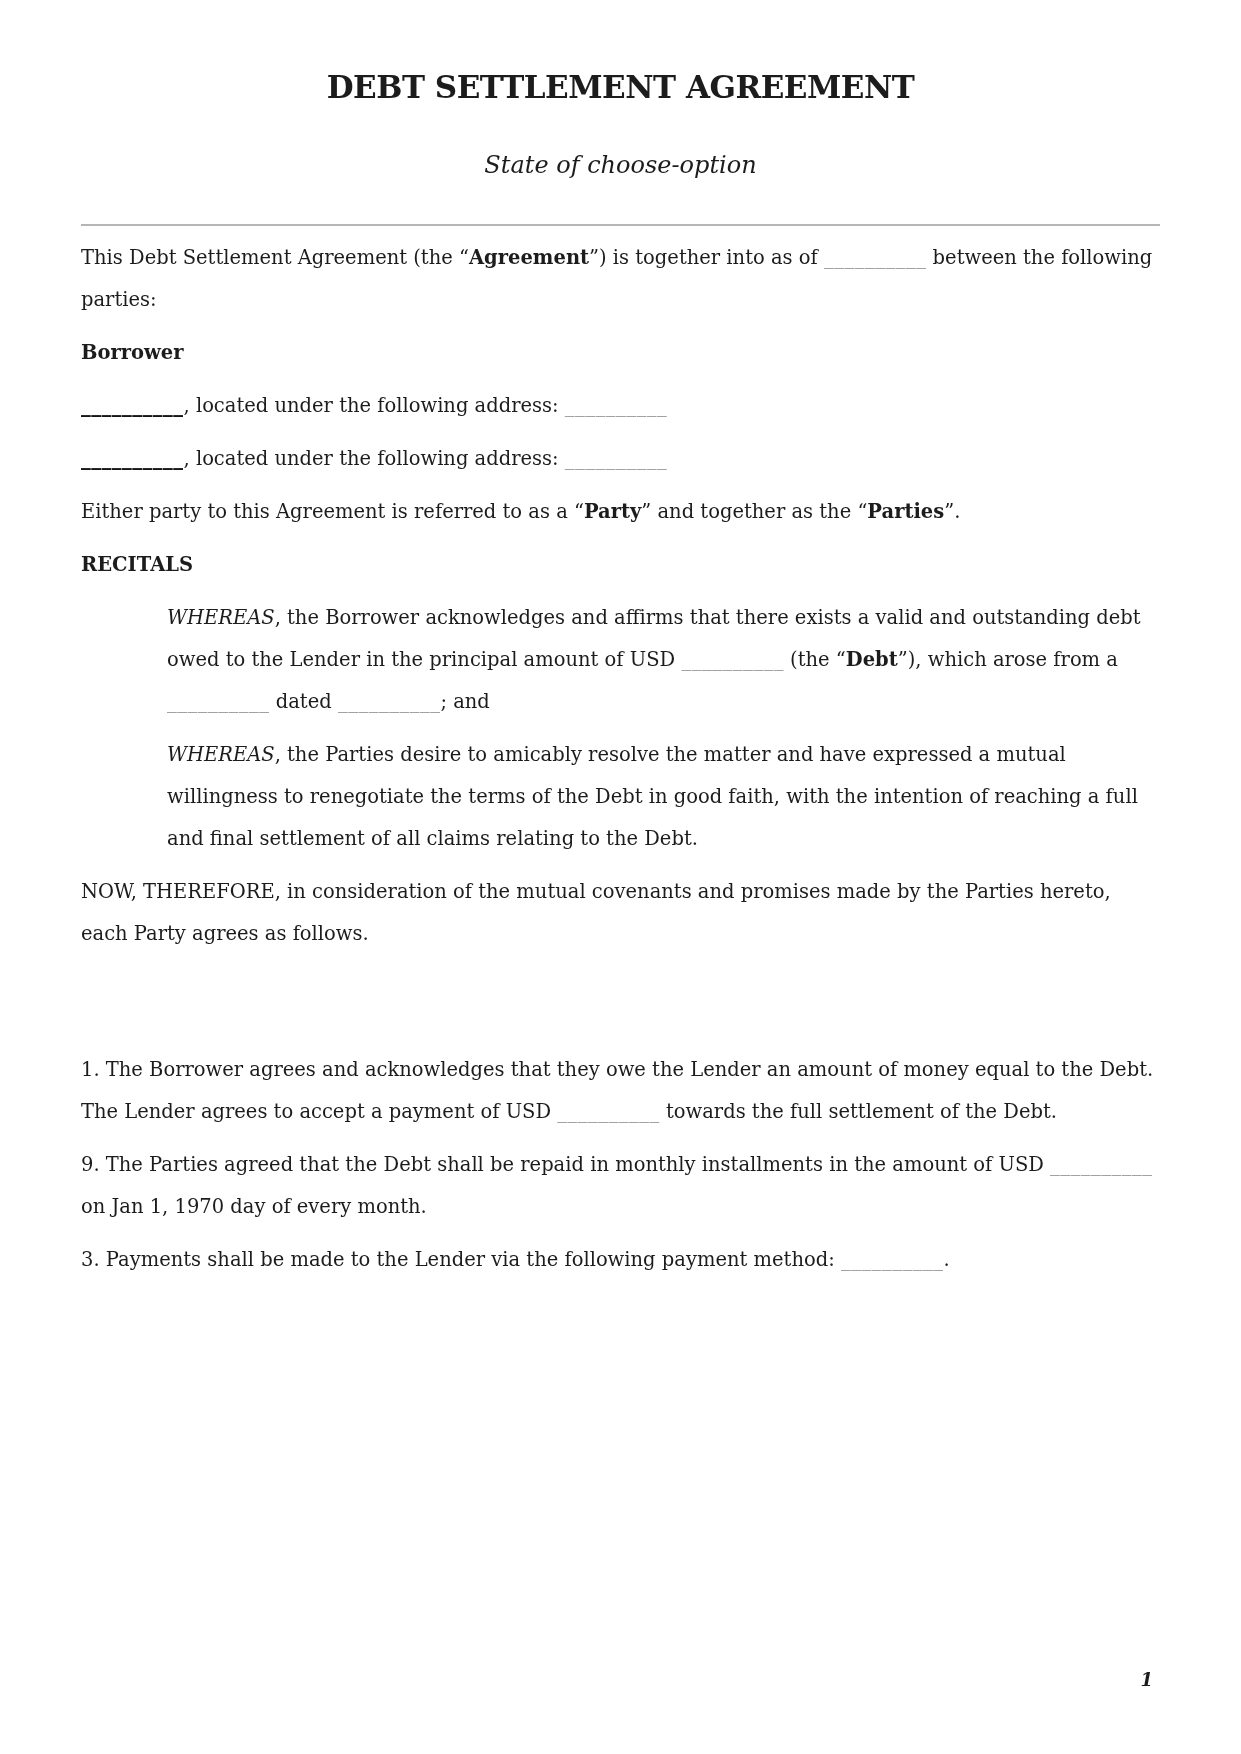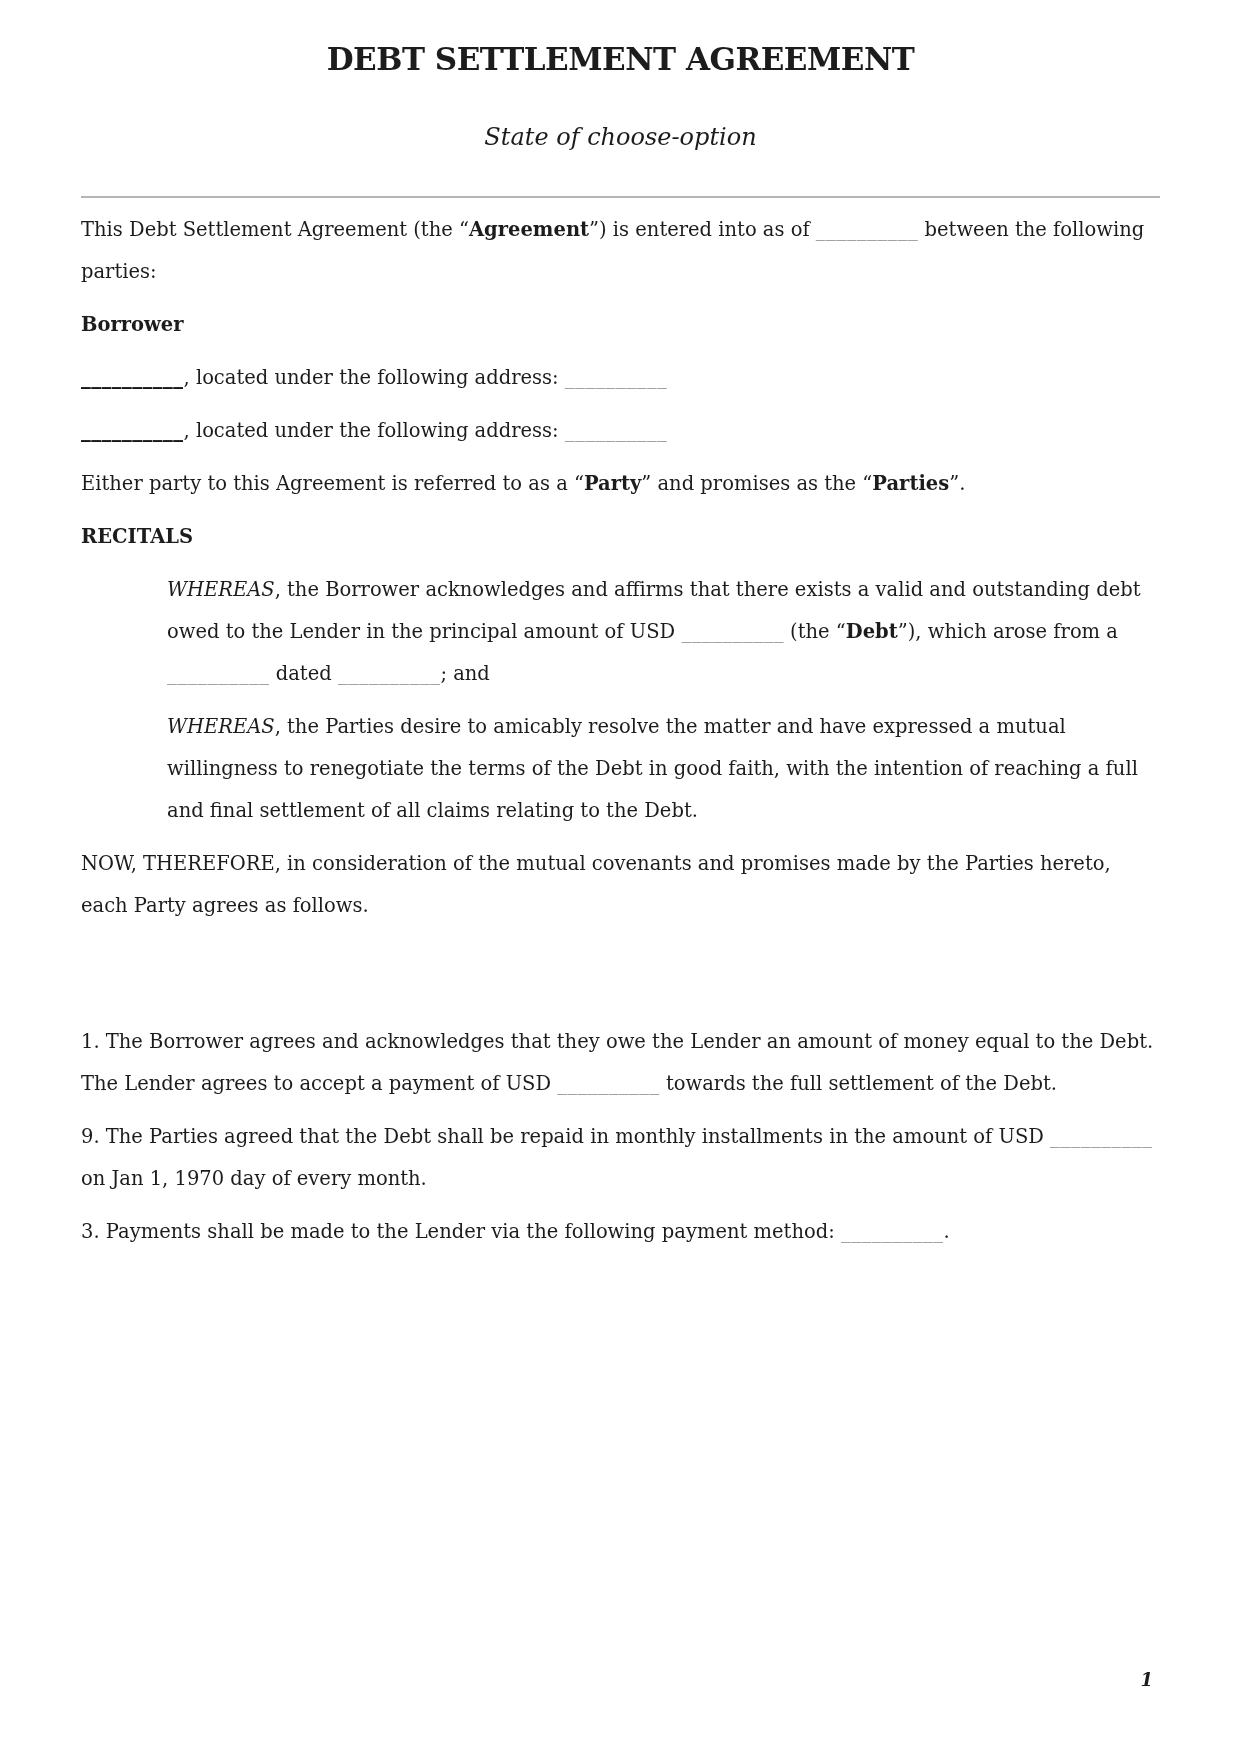--- a/index.html
+++ b/index.html
@@ -16,21 +16,21 @@
   }
   .page {
     position: relative;
     width: 1241px; height: 1754px;
     box-sizing: border-box;
     padding: 0 81px;
     overflow: hidden;
   }
   h1.doc-title {
     margin: 0;
-    padding-top: 40px;
+    padding-top: 68px;
     text-align: center;
     font-size: 31px;
     line-height: 1.25;
     font-weight: bold;
     letter-spacing: -0.5px;
   }
   .doc-subtitle {
     margin-top: 45px;
     text-align: center;
     font-style: italic;
@@ -68,30 +68,30 @@
 <body style="background: rgb(255, 255, 255);">
 
 <div class="page">
 
   <h1 class="doc-title">DEBT SETTLEMENT AGREEMENT</h1>
 
   <div class="doc-subtitle">State of choose-option</div>
 
   <hr class="divider">
 
-  <p class="para"><span>This Debt Settlement Agreement (the “</span><span class="seg-b">Agreement</span><span>”) is entered into as of </span><span class="seg-blank">__________</span><span> between the following parties:</span></p>
+  <p class="para"><span>This Debt Settlement Agreement (the “</span><span class="seg-b">Agreement</span><span>”) is together into as of </span><span class="seg-blank">__________</span><span> between the following parties:</span></p>
 
   <p class="para heading">Borrower</p>
 
   <p class="para"><span class="seg-blank-b">__________</span><span>, located under the following address: </span><span class="seg-blank">__________</span></p>
 
 
   <p class="para"><span class="seg-blank-b">__________</span><span>, located under the following address: </span><span class="seg-blank">__________</span></p>
 
-  <p class="para"><span>Either party to this Agreement is referred to as a “</span><span class="seg-b">Party</span><span>” and promises as the “</span><span class="seg-b">Parties</span><span>”.</span></p>
+  <p class="para"><span>Either party to this Agreement is referred to as a “</span><span class="seg-b">Party</span><span>” and together as the “</span><span class="seg-b">Parties</span><span>”.</span></p>
 
   <p class="para heading">RECITALS</p>
 
   <p class="para indent"><span class="seg-i">WHEREAS</span><span>, the Borrower acknowledges and affirms that there exists a valid and outstanding debt owed to the Lender in the principal amount of USD </span><span class="seg-blank">__________</span><span> (the “</span><span class="seg-b">Debt</span><span>”), which arose from a </span><span class="seg-blank">__________</span><span> dated </span><span class="seg-blank">__________</span><span>; and</span></p>
 
   <p class="para indent"><span class="seg-i">WHEREAS</span><span>, the Parties desire to amicably resolve the matter and have expressed a mutual willingness to renegotiate the terms of the Debt in good faith, with the intention of reaching a full and final settlement of all claims relating to the Debt.</span></p>
 
   <p class="para"><span>NOW, THEREFORE, in consideration of the mutual covenants and promises made by the Parties hereto, each Party agrees as follows.</span></p>
 
   <div class="gap"></div>

